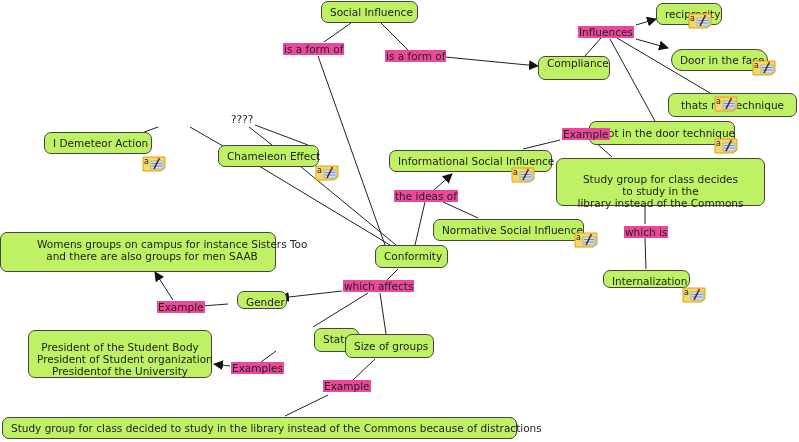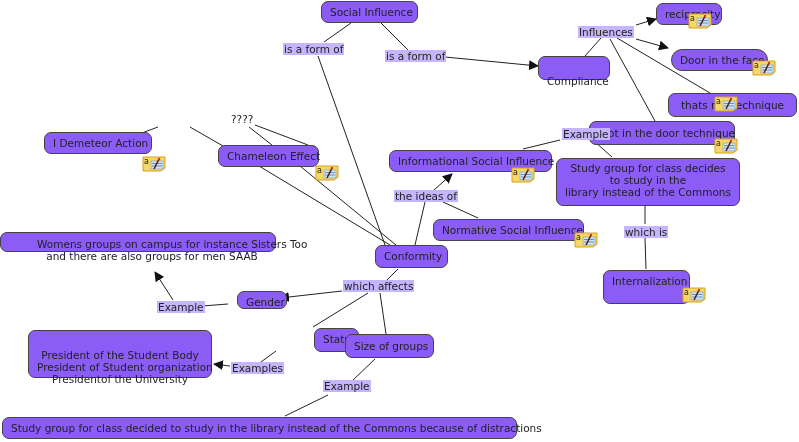--- a/index.html
+++ b/index.html
@@ -1,23 +1,23 @@
 <!DOCTYPE html>
 <html><head>
 <meta charset="utf-8">
 <style>
   html, body { margin: 0; padding: 0; background: #ffffff; }
   body { width: 799px; height: 442px; position: relative; overflow: hidden;
          font-family: "DejaVu Sans", sans-serif; font-size: 11px; color: #222; }
   #map { position: absolute; left: 0; top: 0; width: 799px; height: 442px; }
-  .node { position: absolute; background: #8b5cf6; border: 1.2px solid #444;
+  .node { position: absolute; background: #bef264; border: 1.2px solid #444;
           border-radius: 7px; box-sizing: border-box; text-align: center;
           line-height: 12px; padding: 4px 8px; white-space: nowrap;
           font-size: 10.5px; color: #222; cursor: pointer; }
-  .lbl { position: absolute; background: #c4b5fd; font-size: 10.5px;
+  .lbl { position: absolute; background: #ec4899; font-size: 10.5px;
          color: #222; white-space: nowrap; line-height: 12px; padding: 0 1px; }
   .lbl.transparent { background: transparent; }
   .annot { position: absolute; width: 24px; height: 16px; }
 </style>
 </head>
 <body>
 
 <div id="map">
   <svg width="799" height="442" style="position:absolute;left:0;top:0">
     <defs>
@@ -67,43 +67,43 @@
 
       <line x1="276" y1="351" x2="261" y2="362"></line>
       <line x1="230" y1="366" x2="214" y2="364" marker-end="url(#arr)"></line>
 
       <line x1="375" y1="359" x2="352" y2="381"></line>
       <line x1="328" y1="395" x2="285" y2="416"></line>
     </g>
   </svg>
 
   <div class="node" style="left:321px;top:1px;width:97px;height:22px;"><span>Social Influence</span></div>
-  <div class="node" style="left:538px;top:56px;width:72px;height:24px;padding-top:18px;"><span>Compliance</span></div>
+  <div class="node" style="left:538px;top:56px;width:72px;height:24px;padding-top:0;"><span>Compliance</span></div>
   <div class="node" style="left:656px;top:3px;width:66px;height:22px;"><span>reciprocity</span></div>
   <div class="node" style="left:671px;top:49px;width:97px;height:22px;border-radius:11px;"><span>Door in the face</span></div>
   <div class="node" style="left:668px;top:93px;width:129px;height:24px;padding-top:5px;"><span>thats not technique</span></div>
   <div class="node" style="left:589px;top:121px;width:146px;height:24px;padding-top:5px;"><span>foot in the door technique</span></div>
-  <div class="node" style="left:556px;top:158px;width:184px;height:48px;padding-top:3px;">
+  <div class="node" style="left:556px;top:158px;width:209px;height:48px;padding-top:14px;">
     <div>Study group for class decides</div>
     <div>to study in the</div>
     <div>library instead of the Commons</div>
   </div>
-  <div class="node" style="left:603px;top:270px;width:87px;height:34px;"><span>Internalization</span></div>
+  <div class="node" style="left:603px;top:270px;width:87px;height:18px;"><span>Internalization</span></div>
   <div class="node" style="left:389px;top:150px;width:163px;height:22px;"><span>Informational Social Influence</span></div>
   <div class="node" style="left:433px;top:219px;width:151px;height:22px;"><span>Normative Social Influence</span></div>
   <div class="node" style="left:375px;top:245px;width:73px;height:23px;text-align:right;"><span>Conformity</span></div>
   <div class="node" style="left:218px;top:145px;width:101px;height:22px;"><span>Chameleon Effect</span></div>
   <div class="node" style="left:44px;top:132px;width:108px;height:22px;"><span>I Demeteor Action</span></div>
-  <div class="node" style="left:0px;top:232px;width:276px;height:20px;padding-top:5px;padding-left:36px;">
+  <div class="node" style="left:0px;top:232px;width:276px;height:40px;padding-top:5px;padding-left:36px;">
     <div>Womens groups on campus for instance Sisters Too</div>
     <div>and there are also groups for men SAAB</div>
   </div>
   <div class="node" style="left:237px;top:291px;width:50px;height:18px;"><span>Gender</span></div>
   <div class="node" style="left:270px;top:328px;width:45px;height:24px;margin-left:44px;"><span>Status</span></div>
-  <div class="node" style="left:28px;top:330px;width:184px;height:48px;padding-top:18px;">
+  <div class="node" style="left:28px;top:330px;width:184px;height:48px;padding-top:10px;">
     <div>President of the Student Body</div>
     <div>President of Student organization</div>
     <div>Presidentof the University</div>
   </div>
   <div class="node" style="left:345px;top:334px;width:89px;height:24px;padding-top:5px;"><span>Size of groups</span></div>
   <div class="node" style="left:2px;top:417px;width:515px;height:22px;"><span>Study group for class decided to study in the library instead of the Commons because of distractions</span></div>
 
   <span class="lbl" style="left:283px;top:43px;">is a form of</span>
   <span class="lbl" style="left:385px;top:50px;">is a form of</span>
   <span class="lbl" style="left:578px;top:26px;">Influences</span>

